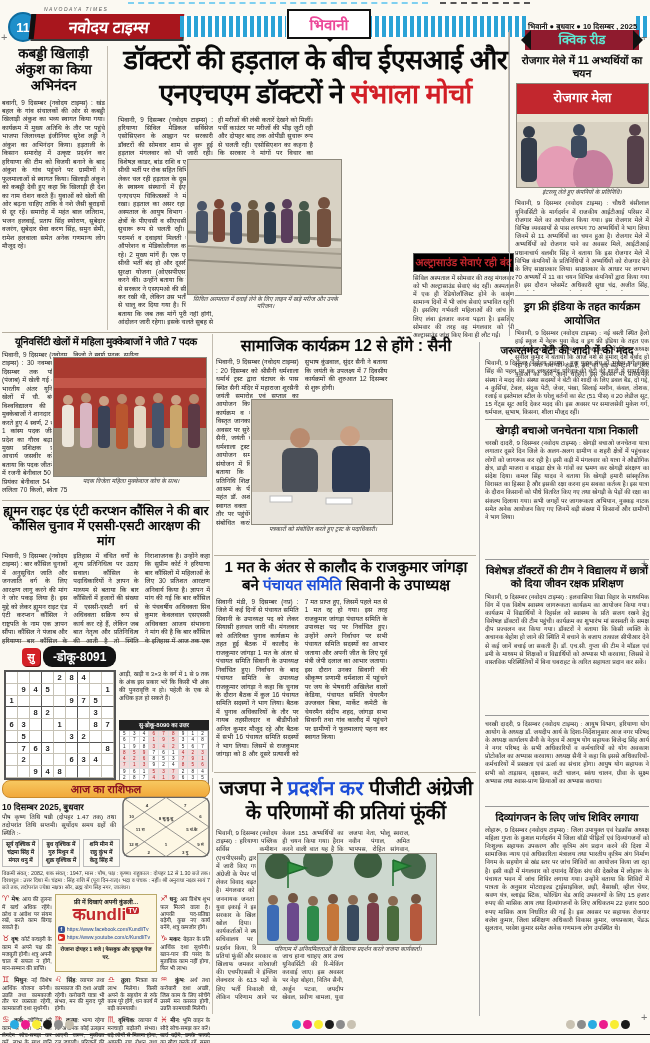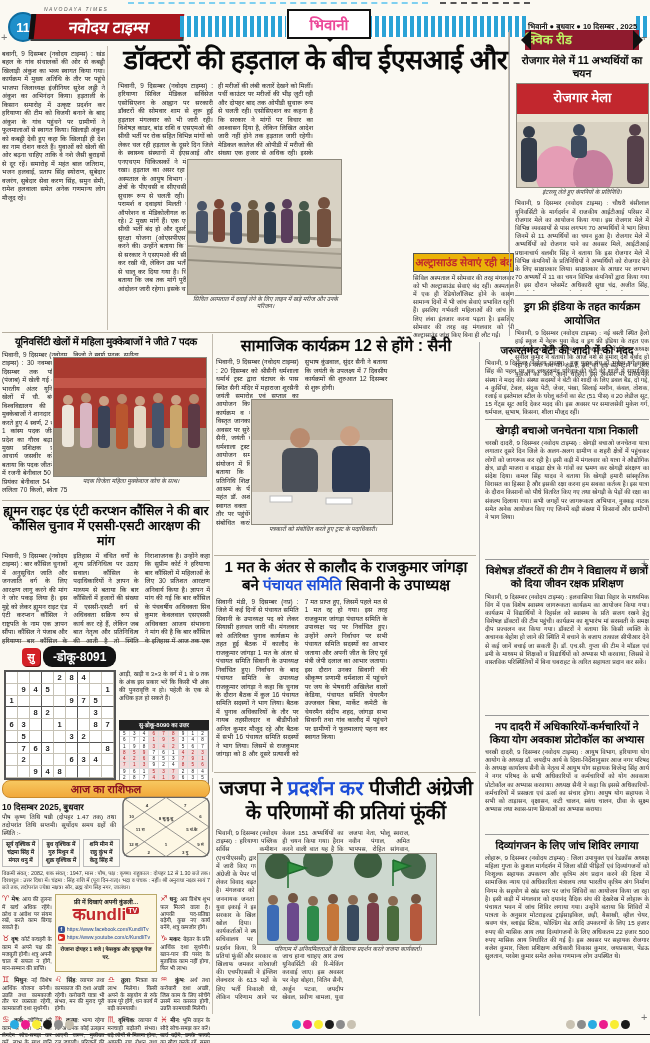--- a/index.html
+++ b/index.html
@@ -33,21 +33,21 @@
   .c3{column-count:3;column-gap:6px;}
   .c4{column-count:4;column-gap:5px;}
   .figure{position:absolute;background:#fbf9f2;padding:1px;}
   .photo{border:1px solid #8c887c;overflow:hidden;position:relative;}
   .caption{font-size:6px;font-style:italic;text-align:center;color:#333;margin-top:1px;line-height:1.2;}
   .hl-sm{font-weight:800;text-align:center;color:#0b0b0b;line-height:1.2;}
   .hr{position:absolute;border-top:1px solid #b5ae9f;}
   .vr{position:absolute;border-left:1px solid #c2bcb0;}
   
   .rail{position:absolute;border-left:1px solid #aaa;padding-left:5px;box-sizing:border-box;}
-  .qr-band{position:relative;background:#8f1b2e;color:#bef264;font-weight:800;font-size:13px;text-align:left;
+  .qr-band{position:relative;background:#8f1b2e;color:#5eead4;font-weight:800;font-size:13px;text-align:center;
            height:20px;line-height:20px;margin:0 10px 4px;}
   .qr-band::before,.qr-band::after{content:"";position:absolute;top:0;border:10px solid transparent;}
   .qr-band::before{left:-14px;border-right-color:#111;}
   .qr-band::after{right:-14px;border-left-color:#111;}
   .rail .hl{font-size:10.5px;font-weight:800;text-align:center;line-height:1.25;margin:2px 0;color:#0b0b0b;}
   .rail .body{margin-top:2px;}
   .divider{border-top:1px solid #999;margin:4px 0;}
   
   .su-head{position:absolute;left:20px;top:0;display:flex;align-items:center;}
   .su-red{background:#d42127;color:#fff;font-weight:bold;font-size:11px;width:18px;height:18px;border-radius:4px;
@@ -121,25 +121,27 @@
   <div class="vr" style="left:508px;top:32px;height:300px;"></div>
   <div class="vr" style="left:212px;top:334px;height:438px;"></div>
   <div class="vr" style="left:212px;top:778px;height:236px;"></div>
   <div class="hr" style="left:2px;top:332px;width:504px;"></div>
   <div class="hr" style="left:2px;top:500px;width:208px;"></div>
   <div class="hr" style="left:214px;top:555px;width:262px;"></div>
   <div class="hr" style="left:2px;top:641px;width:208px;"></div>
   <div class="hr" style="left:214px;top:772px;width:262px;"></div>
 
   <section class="art" style="left:2px;top:46px;width:103px;height:284px;">
+    <div class="hl-sm" style="font-size:13.5px;">कबड्डी खिलाड़ी अंकुश का किया अभिनंदन</div>
     <div class="body" style="height:226px;margin-top:4px;">बवानी, 9 दिसम्बर (नवोदय टाइम्स) : खंड बहल के गांव संचालकों की ओर से कबड्डी खिलाड़ी अंकुश का भव्य स्वागत किया गया। कार्यक्रम में मुख्य अतिथि के तौर पर पहुंचे भाजपा जिलाध्यक्ष इंजीनियर सुरेश लड्डी ने अंकुश का अभिनंदन किया। हड़ताली के किसान समारोह में उत्कृष्ट प्रदर्शन कर हरियाणा की टीम को विजयी बनाने के बाद अंकुश के गांव पहुंचने पर ग्रामीणों ने फूलमालाओं से स्वागत किया। खिलाड़ी अंकुश को कबड्डी देवी हुए कहा कि खिलाड़ी ही देश का नाम रोशन करते हैं। युवाओं को खेलों की ओर बढ़ना चाहिए ताकि वे नशे जैसी बुराइयों से दूर रहें। समारोह में महंत बाल जतिराम, भजन हलवाई, प्रताप सिंह स्योराण, सुबेदार वजरंग, सुबेदार सेवा करण सिंह, समुन सेमी, रामेश हलवाला समेत अनेक गणमान्य लोग मौजूद रहे।</div>
   </section>
 
   <section class="art" style="left:118px;top:44px;width:395px;height:288px;">
     <div class="h-main1">डॉक्टरों की हड़ताल के बीच ईएसआई और</div>
+    <div class="h-main2"><span>एनएचएम डॉक्टरों ने </span><span class="acc-red">संभाला मोर्चा</span></div>
     <div class="body c4" style="height:212px;margin-top:4px;">भिवानी, 9 दिसम्बर (नवोदय टाइम्स) : हरियाणा सिविल मेडिकल सर्विसेज एसोसिएशन के आह्वान पर सरकारी डॉक्टरों की सोमवार शाम से शुरू हुई हड़ताल मंगलवार को भी जारी रही। विशेषज्ञ काडर, बांड राशि व एसएमओ की सीधी भर्ती पर रोक सहित विभिन्न मांगों को लेकर चल रही हड़ताल के दूसरे दिन जिले के स्वास्थ्य संस्थानों में ईएसआई और एनएचएम चिकित्सकों ने मोर्चा संभाले रखा। हड़ताल का असर रहा कि सिविल अस्पताल के आयुष विभाग और ग्रामीण क्षेत्रों के पीएचसी व सीएचसी में ओपीडी सुचारू रूप से चलती रही। मरीजों को परामर्श व दवाइयां मिलती रहीं, लेकिन ऑपरेशन व मेडिकोलीगल कार्य प्रभावित रहे। 2 मुख्य मांगें हैं। एक एसएमओ की सीधी भर्ती बंद हो और दूसरी सामाजिक सुरक्षा योजना (ओएसपीएस) को लागू करने की। उन्होंने बताया कि साल 2012 से सरकार ने एसएमओ की सीधी भर्ती बंद कर रखी थी, लेकिन उस भर्ती को दोबारा से चालू कर दिया गया है। चिकित्सकों ने बताया कि जब तक मांगें पूरी नहीं होंगी, आंदोलन जारी रहेगा। इसके चलते सुबह से ही मरीजों की लंबी कतारें देखने को मिलीं। पर्ची काउंटर पर मरीजों की भीड़ जुटी रही और दोपहर बाद तक ओपीडी सुचारू रूप से चलती रही। एसोसिएशन का कहना है कि सरकार ने मांगों पर विचार का आश्वासन दिया है, लेकिन लिखित आदेश जारी नहीं होने तक हड़ताल जारी रहेगी। मेडिकल कालेज की ओपीडी में मरीजों की संख्या एक हजार से अधिक रही। इसके अलावा ओपीडी विंग में पंजीकरण, दवा वितरण, टीकाकरण और महिला ओपीडी भी चालू रही और मरीजों को स्वास्थ्य सेवाओं का लाभ मिला। दूसरी ओर शहर के सिविल अस्पताल में फिजिशियन की ओपीडी में मरीजों की जांच चलती रही। यहां सुबह से ही मरीजों की जांच जारी रही। इसके अलावा सिविल अस्पताल के आयुष विभाग में एनएचएम और ईएसआई चिकित्सकों ने मरीजों का उपचार किया।</div>
     <div class="figure" style="left:68px;top:114px;width:157px;">
       <div class="photo" style="width:153px;height:134px;">
         <svg width="153" height="134" viewBox="0 0 153 134">
           <rect width="153" height="134" fill="#d8d2c4"></rect>
             <rect y="88" width="153" height="46" fill="#c2bbac"></rect>
           <line x1="0" y1="72" x2="153" y2="80" stroke="#948e80" stroke-width="3"></line>
           <line x1="0" y1="86" x2="153" y2="94" stroke="#a39c8d" stroke-width="2"></line>
           <line x1="0" y1="100" x2="153" y2="108" stroke="#948e80" stroke-width="2"></line>
           <g>
@@ -172,21 +174,21 @@
             </g>
           <g>
               <circle cx="136" cy="43" r="6" fill="#74513f"></circle>
               <rect x="129" y="49" width="14" height="38" rx="4" fill="#74513f"></rect>
             </g>
         </svg>
       </div>
       <div class="caption">सिविल अस्पताल में दवाई लेने के लिए लाइन में खड़े मरीज और उनके परिजन।</div>
     </div>
     <div class="figure" style="left:294px;top:208px;width:101px;">
-      <div style="border:1px solid #555;background:#eab308;color:#c2272d;font-weight:800;font-size:10.5px;text-align:center;padding:2px 1px;line-height:1.2;">अल्ट्रासाउंड सेवाएं रही बंद</div>
+      <div style="border:1px solid #555;background:#000000;color:#c2272d;font-weight:800;font-size:10.5px;text-align:center;padding:2px 1px;line-height:1.2;">अल्ट्रासाउंड सेवाएं रही बंद</div>
       <div class="body" style="height:72px;margin-top:2px;font-size:6.2px;">सिविल अस्पताल में सोमवार की तरह मंगलवार को भी अल्ट्रासाउंड सेवाएं बंद रहीं। अस्पताल में एक ही रेडियोलॉजिस्ट होने के कारण सामान्य दिनों में भी जांच सेवाएं प्रभावित रहती हैं। इसलिए गर्भवती महिलाओं की जांच के लिए लंबा इंतजार करना पड़ता है। इसलिए सोमवार की तरह वह मंगलवार को भी अल्ट्रासाउंड जांच किए बिना ही लौट गईं।</div>
     </div>
   </section>
 
   <aside class="rail" style="left:509px;top:30px;width:140px;height:306px;">
     <div class="qr-band">क्विक रीड</div>
     <div class="hl">रोजगार मेले में 11 अभ्यर्थियों का चयन</div>
     <div class="figure" style="position:relative;left:0;top:0;">
       <div class="photo" style="width:131px;height:103px;">
         <svg width="131" height="103" viewBox="0 0 131 103">
@@ -283,21 +285,20 @@
   <aside class="rail" style="left:479px;top:342px;width:170px;height:674px;">
     <div class="hl">जरूरतमंद बेटी की शादी में की मदद</div>
     <div class="body" style="height:56px;font-size:6.2px;">भिवानी, 9 दिसम्बर (नवोदय टाइम्स) : युवा युवक संघ डॉ. मुकेश गर्ग व हंस सिंह की पहल पर एक जरूरतमंद परिवार की बेटी की शादी में सामाजिक संस्था ने मदद की। संस्था सदस्यों ने बेटी की शादी के लिए डबल बैड, दो गद्दे, 4 कुर्सियां, टेबल, संदूक पेटी, जेवर, पंखा, सिलाई मशीन, कंबल, तोशक, रजाई व इस्तेमाल स्टील के घरेलू बर्तनों का सेट (51 पीस) व 20 लेडीज सूट, 15 गेंट्स सूट आदि देकर मदद की। इस अवसर पर समाजसेवी मुकेश गर्ग, धर्मपाल, सुभाष, किसना, शीला मौजूद रहीं।</div>
     <div class="divider"></div>
     <div class="hl">खेगड़ी बचाओ जनचेतना यात्रा निकाली</div>
     <div class="body" style="height:116px;font-size:6.2px;">चरखी दादरी, 9 दिसम्बर (नवोदय टाइम्स) : खेगड़ी बचाओ जनचेतना यात्रा लगातार दूसरे दिन जिले के अलग-अलग ग्रामीण व शहरी क्षेत्रों में पहुंचकर लोगों को जागरूक कर रही है। इसी कड़ी में मंगलवार को यात्रा ने औद्योगिक क्षेत्र, डाढ़ी माजरा व बाढ़डा क्षेत्र के गांवों का भ्रमण कर खेगड़ी संरक्षण का संदेश दिया। कमल सिंह यादव ने बताया कि खेगड़ी हमारी सांस्कृतिक विरासत का हिस्सा है और इसकी रक्षा करना हम सबका कर्तव्य है। इस यात्रा के दौरान किसानों को पौधे वितरित किए गए तथा खेगड़ी के पेड़ों की रक्षा का संकल्प दिलाया गया। सभी जगहों पर जागरूकता अभियान, नुक्कड़ नाटक समेत अनेक आयोजन किए गए जिनमें बड़ी संख्या में किसानों और ग्रामीणों ने भाग लिया।</div>
     <div class="divider"></div>
     <div class="hl">विशेषज्ञ डॉक्टरों की टीम ने विद्यालय में छात्रों को दिया जीवन रक्षक प्रशिक्षण</div>
     <div class="body" style="height:118px;font-size:6.2px;">भिवानी, 9 दिसम्बर (नवोदय टाइम्स) : हलवासिया विद्या विहार के माध्यमिक विंग में एक विशेष स्वास्थ्य जागरूकता कार्यक्रम का आयोजन किया गया। कार्यक्रम में विद्यार्थियों ने रिहर्सल को स्वास्थ्य के प्रति सजग रखने हेतु विशेषज्ञ डॉक्टरों की टीम पहुंची। कार्यक्रम का शुभारंभ मां सरस्वती के समक्ष दीप प्रज्वलन कर किया गया। डॉक्टरों ने बताया कि किसी व्यक्ति के अचानक बेहोश हो जाने की स्थिति में बचाने के बजाय तत्काल सीपीआर देने से कई जानें बचाई जा सकती हैं। डॉ. एच.सी. गुप्ता की टीम ने मॉडल एवं डमी के माध्यम से शिक्षकों व विद्यार्थियों को अभ्यास भी करवाया, जिससे वे वास्तविक परिस्थितियों में बिना घबराहट के त्वरित सहायता प्रदान कर सकें।</div>
     <div class="divider"></div>
-    <div class="hl">नप दादरी में अधिकारियों-कर्मचारियों ने किया योग अवकाश प्रोटोकॉल का अभ्यास</div>
     <div class="body" style="height:82px;font-size:6.2px;">चरखी दादरी, 9 दिसम्बर (नवोदय टाइम्स) : आयुष विभाग, हरियाणा योग आयोग के अध्यक्ष डॉ. जयदीप आर्य के दिशा-निर्देशानुसार आज नगर परिषद के अध्यक्ष कार्यालय सैनी के नेतृत्व में आयुष योग सहायक बिजेन्द्र सिंह आर्य ने नगर परिषद के सभी अधिकारियों व कर्मचारियों को योग अवकाश प्रोटोकॉल का अभ्यास करवाया। अध्यक्ष सैनी ने कहा कि इससे अधिकारियों-कर्मचारियों में प्रसन्नता एवं ऊर्जा का संचार होगा। आयुष योग सहायक ने सभी को ताड़ासन, वृक्षासन, कटी चालन, स्कंध चालन, ग्रीवा के सूक्ष्म अभ्यास तथा श्वास-प्राण क्रियाओं का अभ्यास कराया।</div>
     <div class="divider"></div>
     <div class="hl">दिव्यांगजन के लिए जांच शिविर लगाया</div>
     <div class="body" style="height:148px;font-size:6.2px;">लोहारू, 9 दिसम्बर (नवोदय टाइम्स) : जिला उपायुक्त एवं रेडक्रॉस अध्यक्ष महिला गुप्ता के कुशल मार्गदर्शन में जिला बॉडी पीड़ितों एवं दिव्यांगजनों को निःशुल्क सहायक उपकरण और कृत्रिम अंग प्रदान करने की दिशा में सामाजिक न्याय एवं अधिकारिता मंत्रालय तथा भारतीय कृत्रिम अंग निर्माण निगम के सहयोग से खंड स्तर पर जांच शिविरों का आयोजन किया जा रहा है। इसी कड़ी में मंगलवार को दयानंद वैदिक संघ की देखरेख में लोहारू के पंचायत भवन में जांच शिविर लगाया गया। उन्होंने बताया कि शिविरों में पात्रता के अनुसार मोटराइज्ड ट्राईसाइकिल, छड़ी, बैसाखी, व्हील चेयर, श्रवण यंत्र, ब्लाइंड स्टिक, फोल्डिंग बेड आदि उपकरणों के लिए 15 हजार रुपए की मासिक आय तथा दिव्यांगजनों के लिए अधिकतम 22 हजार 500 रुपए मासिक आय निर्धारित की गई है। इस अवसर पर सहायक रोजगार बजेश कुमार, जिला प्रशिक्षण अधिकारी विकास कुमार, जयप्रकाश, पेंडऊ सुलतान, परवेश कुमार समेत अनेक गणमान्य लोग उपस्थित थे।</div>
   </aside>
 
   <section class="art" style="left:2px;top:504px;width:208px;height:136px;">
     <div class="hl-sm" style="font-size:12.5px;">ह्यूमन राइट एंड एंटी करप्शन कौंसिल ने की बार</div>
     <div class="hl-sm" style="font-size:12.5px;">कौंसिल चुनाव में एससी-एसटी आरक्षण की मांग</div>
     <div class="body c3" style="height:100px;margin-top:3px;">भिवानी, 9 दिसम्बर (नवोदय टाइम्स) : बार कौंसिल चुनावों में अनुसूचित जाति और जनजाति वर्ग के लिए आरक्षण लागू करने की मांग ने जोर पकड़ लिया है। इस मुद्दे को लेकर ह्यूमन राइट एंड एंटी करप्शन कौंसिल ने राष्ट्रपति के नाम एक ज्ञापन सौंपा। कौंसिल ने पंजाब और हरियाणा बार कौंसिल के इतिहास में वंचित वर्गों के शून्य प्रतिनिधित्व पर उठाए सवाल। कौंसिल के पदाधिकारियों ने ज्ञापन के माध्यम से बताया कि बार कौंसिलों में हजारों की संख्या में एससी-एसटी वर्ग से अधिवक्ता सक्रिय रूप से कार्य कर रहे हैं, लेकिन जब बात नेतृत्व और प्रतिनिधित्व की आती है तो स्थिति निराशाजनक है। उन्होंने कहा कि सुप्रीम कोर्ट ने हरियाणा बार कौंसिलों में महिलाओं के लिए 30 प्रतिशत आरक्षण अनिवार्य किया है। ज्ञापन में मांग की गई कि बार कौंसिल के पंचवर्षीय अधिवक्ता सिव कुमार केवलवाल एसएससी अधिवक्ता आजय संभावना ने मांग की है कि बार कौंसिल के इतिहास में आज तक एक भी एससी-एसटी वर्ग से सदस्य निर्वाचित नहीं हो पाया है।</div>

